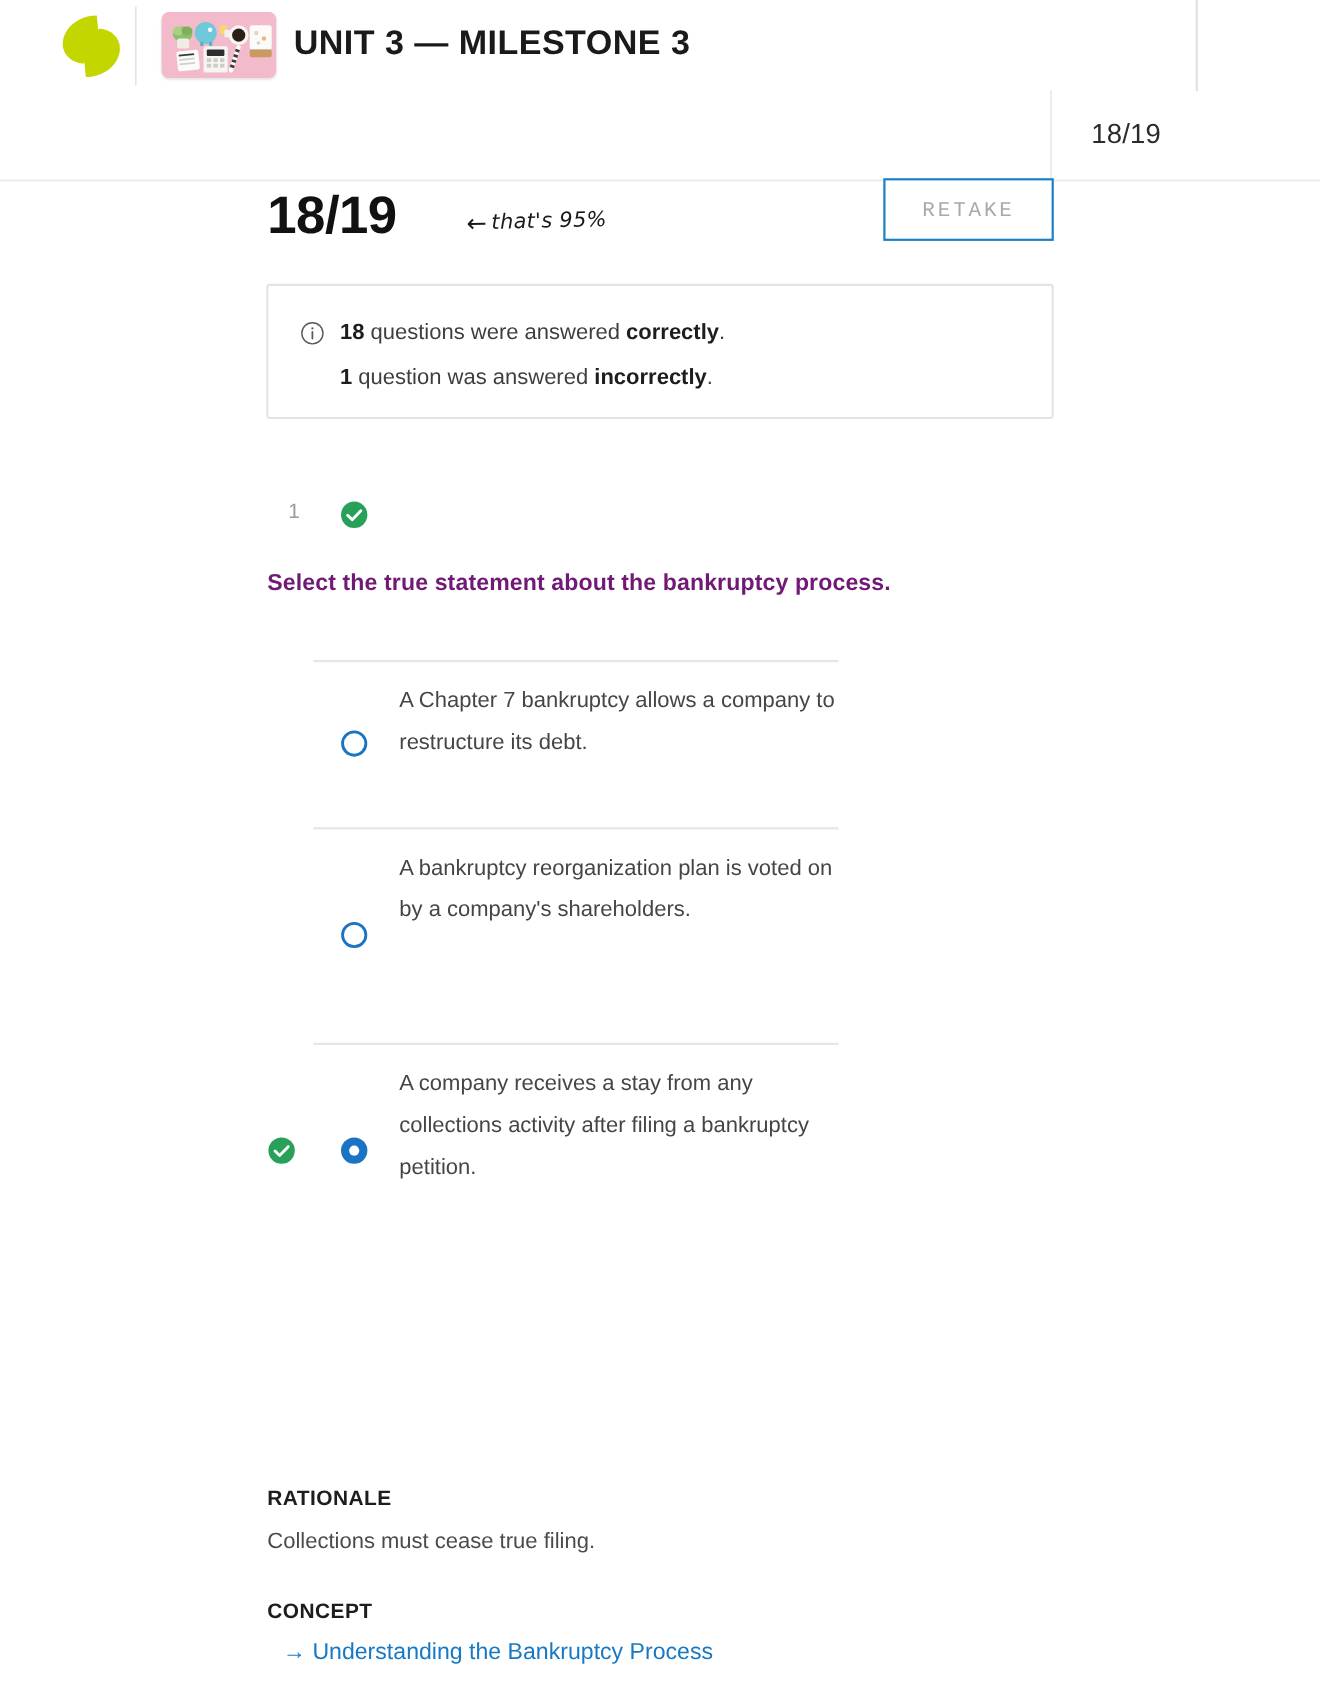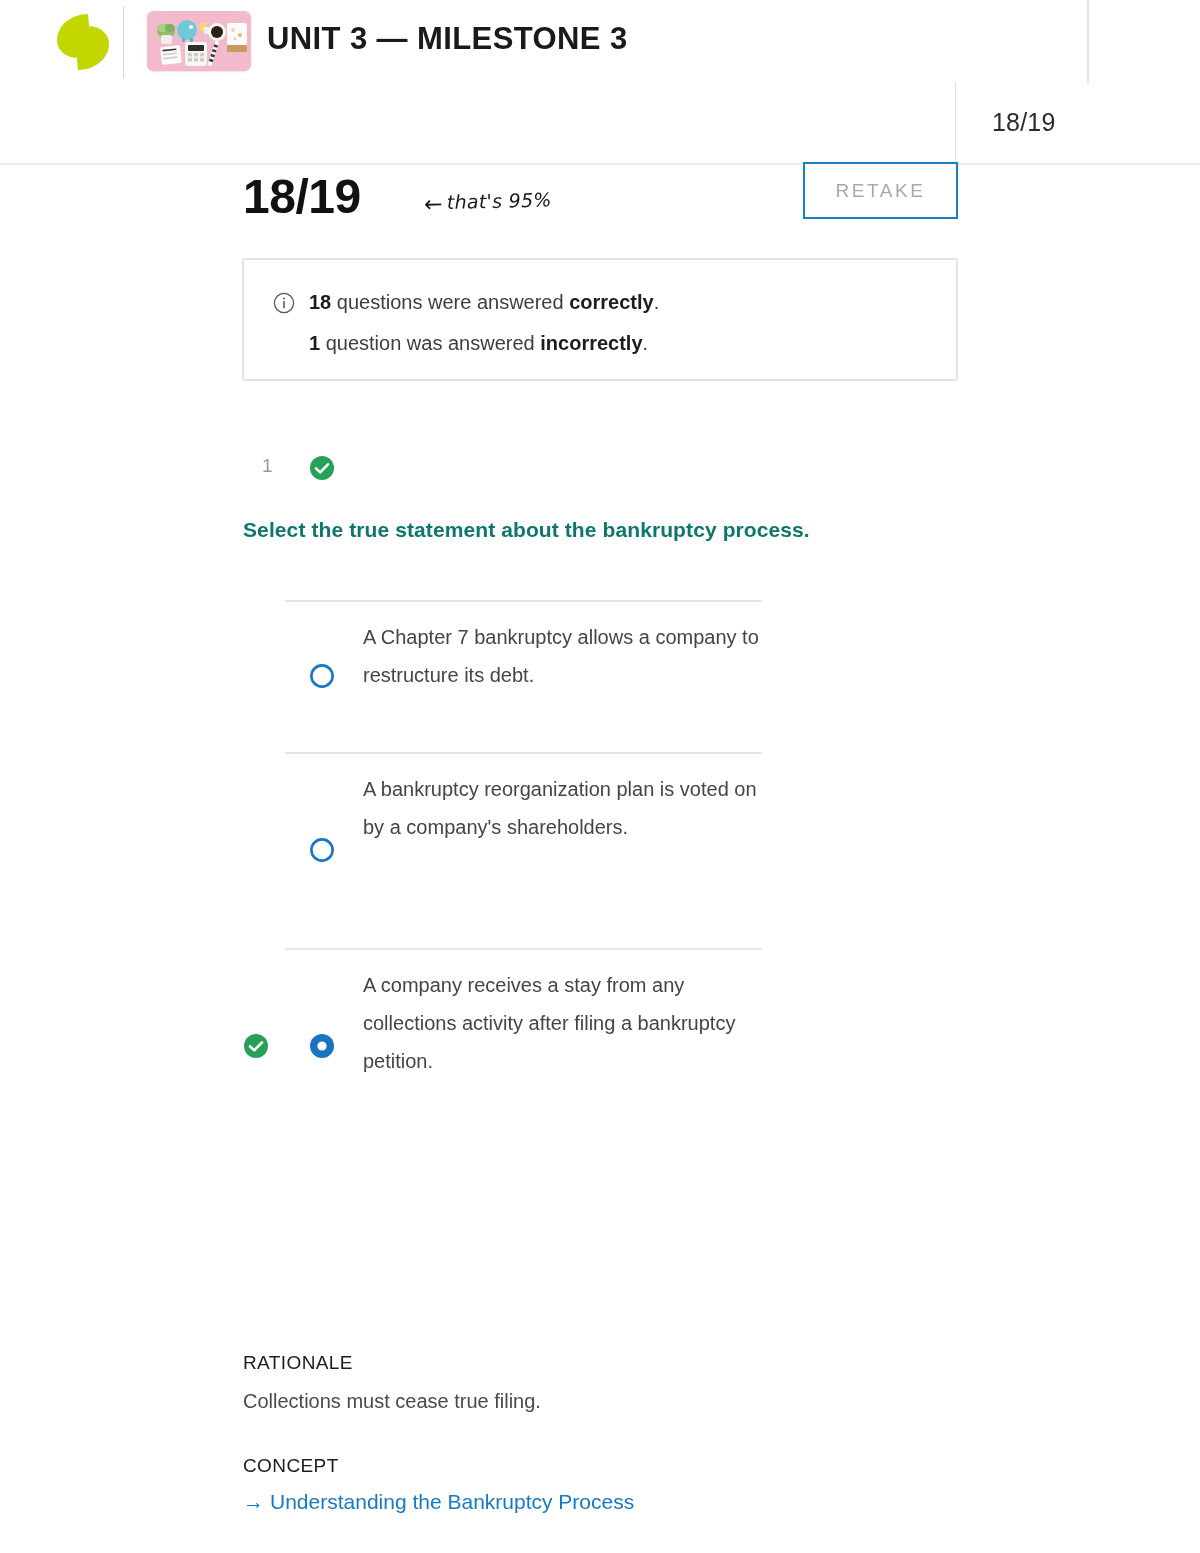--- a/index.html
+++ b/index.html
@@ -134,21 +134,21 @@
   .retake-btn {
     position: absolute;
     left: 803px; top: 162px;
     width: 155px; height: 57px;
     border: 2px solid #1a80c4;
     background: #ffffff;
     color: #a9a9a9;
     font-size: 19px;
     font-weight: 400;
     letter-spacing: 2.6px;
-    font-family: Liberation Sans, sans-serif;
+    font-family: Liberation Mono, monospace;
     cursor: pointer;
     display: flex;
     align-items: center;
     justify-content: center;
   }
 
   
   .info-box {
     position: absolute;
     left: 242px; top: 258px;
@@ -185,21 +185,21 @@
     left: 309px; top: 455px;
     width: 26px; height: 26px;
   }
 
   .q-text {
     position: absolute;
     left: 243px; top: 518px;
     width: 700px;
     font-size: 21px;
     font-weight: 700;
-    color: #0f766e;
+    color: #701a75;
     letter-spacing: 0.1px;
   }
 
   
   .options {
     position: absolute;
     left: 0; top: 600px;
     width: 1200px;
   }
 
@@ -248,36 +248,36 @@
     line-height: 1.9;
     color: #454545;
     padding: 18px 0;
   }
 
   
   .section-heading {
     position: absolute;
     left: 243px;
     font-size: 19px;
-    font-weight: 400;
+    font-weight: 700;
     color: #1d1d1d;
     letter-spacing: 0.4px;
   }
   .section-text {
     position: absolute;
     left: 243px;
     font-size: 20px;
     color: #4a4a4a;
   }
   .rationale-heading { top: 1352px; }
   .rationale-text    { top: 1390px; }
   .concept-heading   { top: 1455px; }
   .concept-link {
     position: absolute;
-    left: 243px; top: 1490px;
+    left: 257px; top: 1490px;
     font-size: 21px;
     color: #1779c4;
     text-decoration: none;
     cursor: pointer;
     white-space: nowrap;
   }
   .concept-link .arrow-glyph { margin-right: 6px; }
 </style>
 </head>
 <body>

